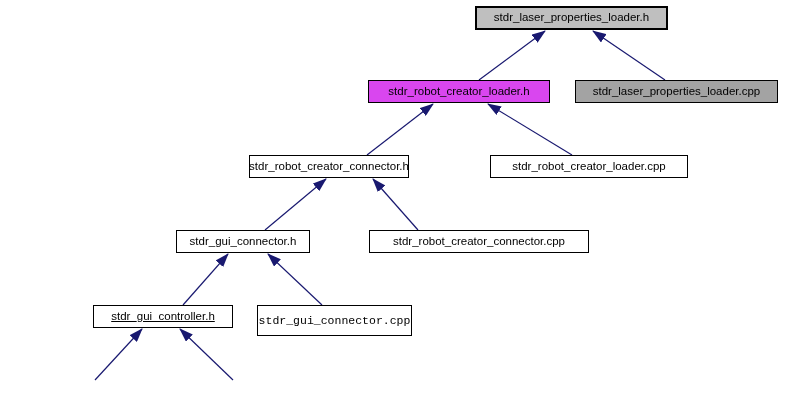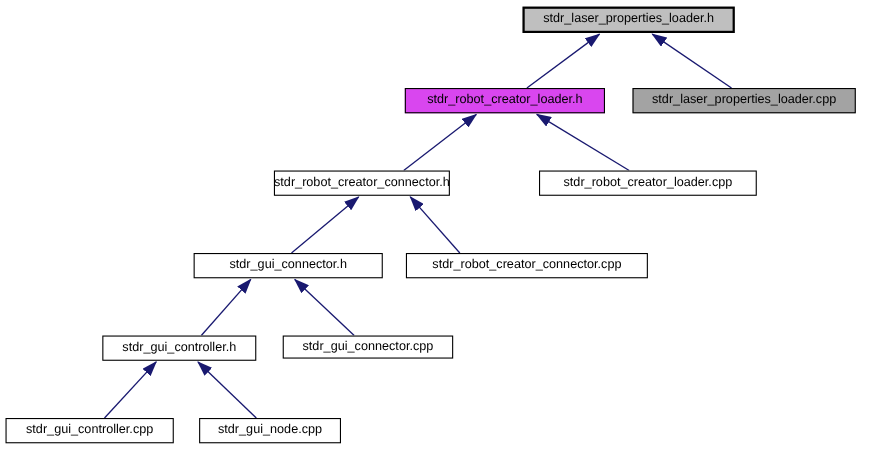--- a/index.html
+++ b/index.html
@@ -65,19 +65,17 @@
         <line x1="322" y1="305" x2="268" y2="254" stroke="#191970" stroke-width="1.2" marker-end="url(#arrowhead)"></line>
         <line x1="95" y1="380" x2="142" y2="329" stroke="#191970" stroke-width="1.2" marker-end="url(#arrowhead)"></line>
         <line x1="233" y1="380" x2="180" y2="329" stroke="#191970" stroke-width="1.2" marker-end="url(#arrowhead)"></line>
       </g>
   </svg>
 <div class="node highlight" style="left: 475px; top: 6px; width: 193px; height: 24px; background: rgb(191, 191, 191); border-color: rgb(0, 0, 0); color: rgb(0, 0, 0);">stdr_laser_properties_loader.h</div>
     <div class="node" style="left: 368px; top: 80px; width: 182px; height: 23px; background: #d946ef; border-color: rgb(0, 0, 0); color: rgb(0, 0, 0);">stdr_robot_creator_loader.h</div>
     <div class="node" style="left: 575px; top: 80px; width: 203px; height: 23px; background: #a3a3a3; border-color: rgb(0, 0, 0); color: rgb(0, 0, 0);">stdr_laser_properties_loader.cpp</div>
     <div class="node" style="left: 249px; top: 155px; width: 160px; height: 23px; background: rgb(255, 255, 255); border-color: rgb(0, 0, 0); color: rgb(0, 0, 0);">stdr_robot_creator_connector.h</div>
     <div class="node" style="left: 475px; top: 155px; width: 198px; height: 23px; background: rgb(255, 255, 255); border-color: rgb(0, 0, 0); color: rgb(0, 0, 0); margin-left: 15px;">stdr_robot_creator_loader.cpp</div>
-    <div class="node" style="left: 176px; top: 230px; width: 172px; height: 23px; background: rgb(255, 255, 255); border-color: rgb(0, 0, 0); color: rgb(0, 0, 0);">stdr_gui_connector.h</div>
+    <div class="node" style="left: 176px; top: 230px; width: 134px; height: 23px; background: rgb(255, 255, 255); border-color: rgb(0, 0, 0); color: rgb(0, 0, 0);">stdr_gui_connector.h</div>
     <div class="node" style="left: 345px; top: 230px; width: 220px; height: 23px; background: rgb(255, 255, 255); border-color: rgb(0, 0, 0); color: rgb(0, 0, 0); margin-left: 24px;">stdr_robot_creator_connector.cpp</div>
-    <div class="node" style="left: 93px; top: 305px; width: 140px; height: 23px; background: rgb(255, 255, 255); border-color: rgb(0, 0, 0); color: rgb(0, 0, 0);">stdr_gui_controller.h</div>
-    <div class="node" style="left: 257px; top: 305px; width: 155px; height: 21px; background: rgb(255, 255, 255); border-color: rgb(0, 0, 0); color: rgb(0, 0, 0);">stdr_gui_connector.cpp</div>
-    <div class="node" style="left: 5px; top: 380px; width: 153px; height: 23px; background: rgb(255, 255, 255); border-color: rgb(0, 0, 0); color: rgb(0, 0, 0);">stdr_gui_controller.cpp</div>
-    <div class="node" style="left: 181px; top: 380px; width: 129px; height: 23px; background: rgb(255, 255, 255); border-color: rgb(0, 0, 0); color: rgb(0, 0, 0);">stdr_gui_node.cpp</div>
+    <div class="node" style="left: 93px; top: 305px; width: 140px; height: 23px; background: rgb(255, 255, 255); border-color: rgb(0, 0, 0); color: rgb(0, 0, 0); text-decoration: underline;">stdr_gui_controller.h</div>
+    <div class="node" style="left: 257px; top: 305px; width: 155px; height: 31px; background: rgb(255, 255, 255); border-color: rgb(0, 0, 0); color: rgb(0, 0, 0); font-family: Liberation Mono, monospace;">stdr_gui_connector.cpp</div>
   </div>
 
 </body></html>

